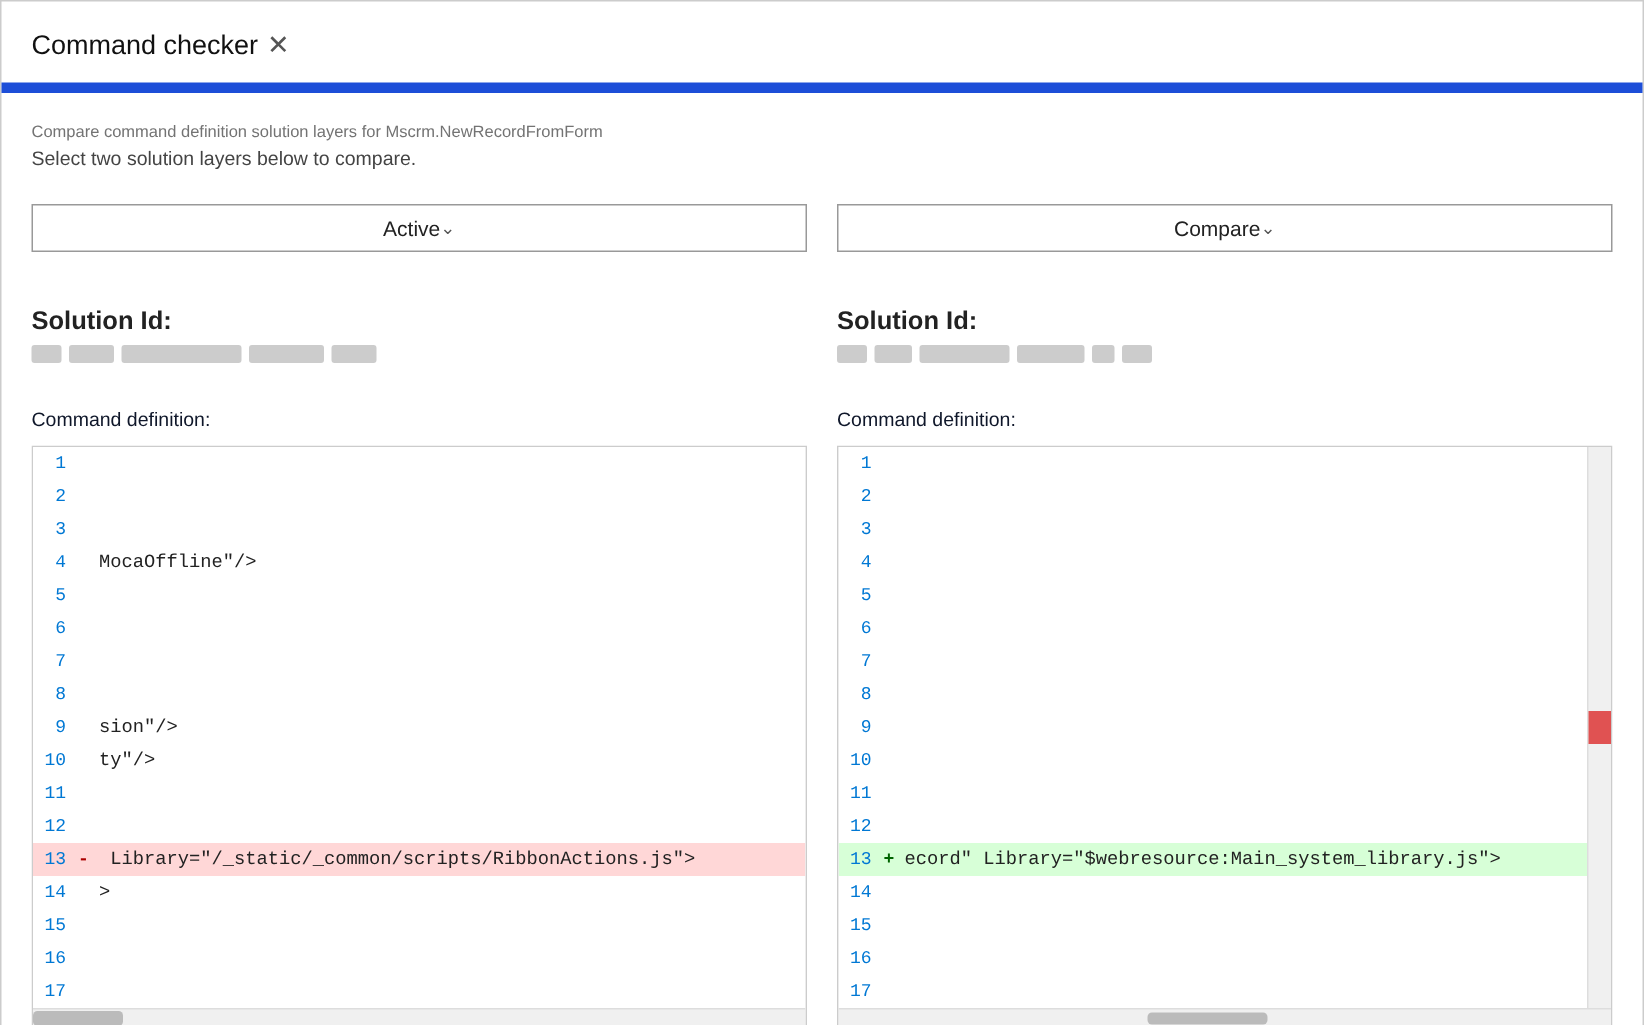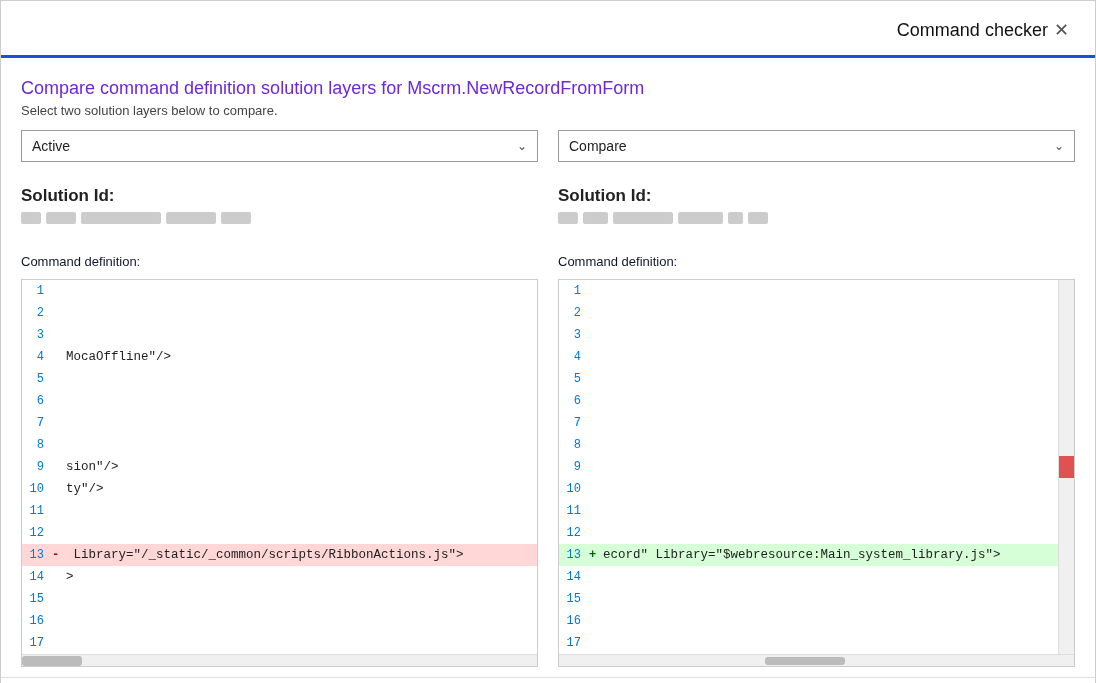--- a/index.html
+++ b/index.html
@@ -14,24 +14,24 @@
       min-height: 683px;
       background: #fff;
       border: 1px solid #ccc;
       box-shadow: 0 4px 20px rgba(0,0,0,0.2);
       display: flex;
       flex-direction: column;
       padding: 0;
     }
     .dialog-header {
       display: flex;
-      justify-content: flex-end;
+      justify-content: flex-start;
       align-items: center;
       padding: 16px 20px 12px 20px;
-      border-bottom: 3px solid #1d4ed8;
+      border-bottom: 7px solid #1d4ed8;
     }
     .dialog-title {
       font-size: 18px;
       font-weight: 400;
       color: #111;
     }
     .close-btn {
       background: none;
       border: none;
       cursor: pointer;
@@ -41,50 +41,50 @@
       line-height: 1;
     }
     .dialog-body {
       padding: 20px 20px 10px 20px;
       flex: 1;
       display: flex;
       flex-direction: column;
     }
     .description {
       margin-bottom: 4px;
-      font-size: 18px;
-      color: #6d28d9;
+      font-size: 11px;
+      color: #737373;
     }
     .sub-description {
       font-size: 13px;
       color: #444;
-      margin-bottom: 12px;
+      margin-bottom: 23px;
     }
     .compare-row {
       display: flex;
       gap: 20px;
       margin-bottom: 10px;
     }
     .compare-col {
       flex: 1;
       display: flex;
       flex-direction: column;
     }
     .dropdown-select {
       display: flex;
       align-items: center;
-      justify-content: space-between;
+      justify-content: center;
       border: 1px solid #999;
       padding: 7px 10px;
       cursor: pointer;
       background: #fff;
       font-size: 14px;
       color: #222;
       user-select: none;
-      margin-bottom: 14px;
+      margin-bottom: 26px;
     }
     .chevron {
       font-size: 12px;
       color: #555;
     }
     .solution-id-label {
       font-size: 17px;
       font-weight: 600;
       color: #222;
       margin-bottom: 6px;

